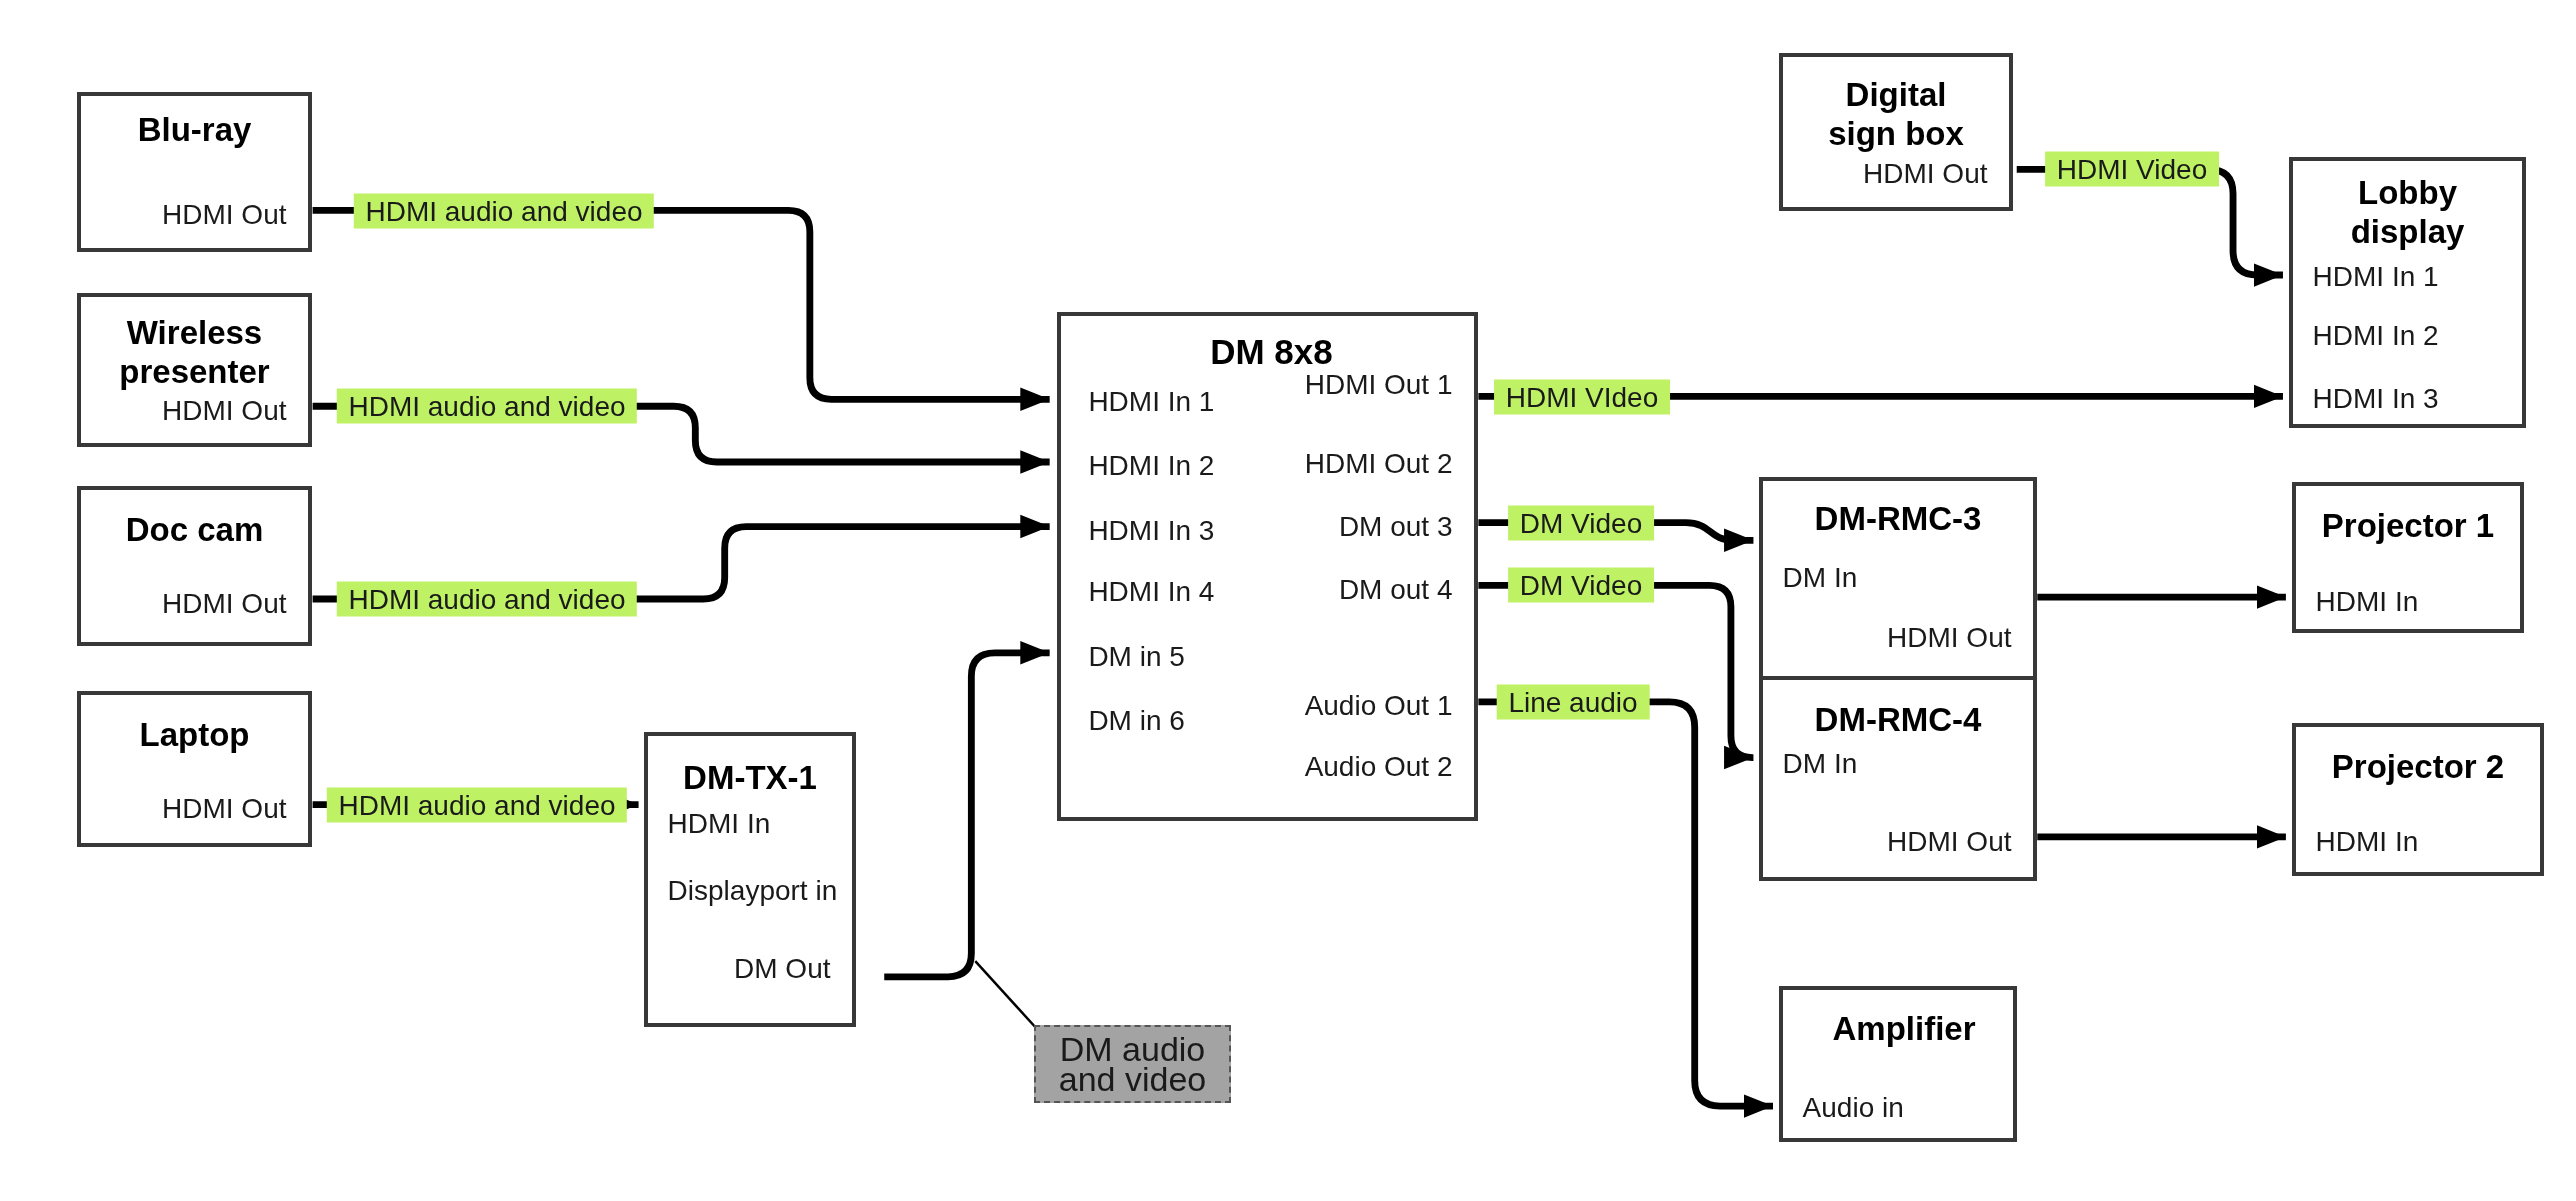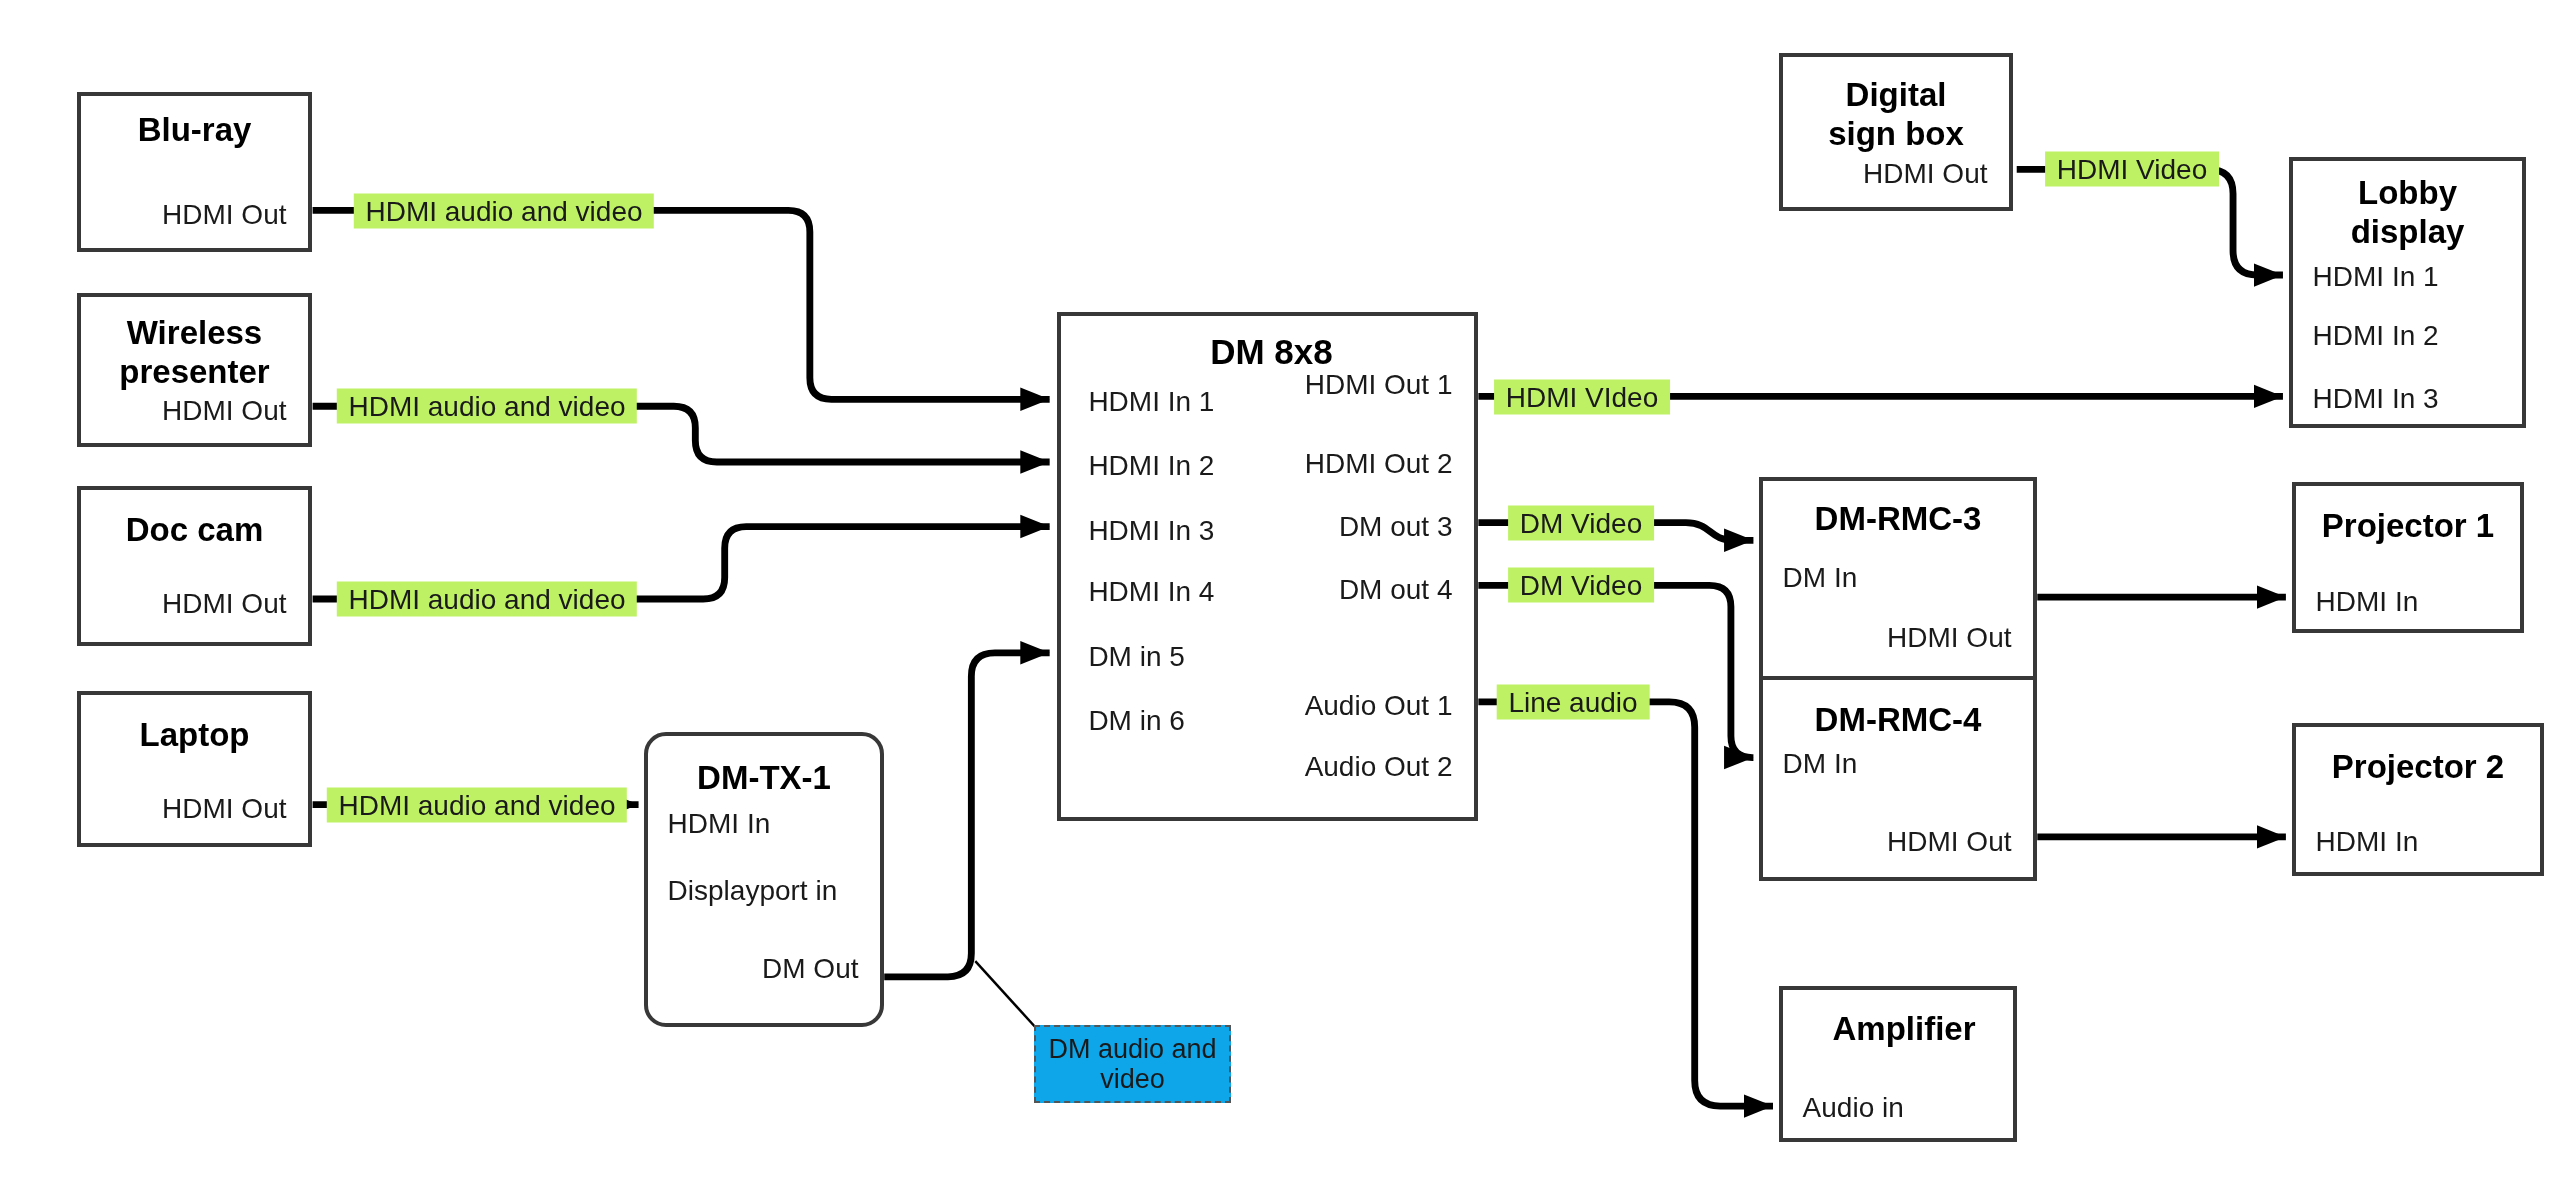--- a/index.html
+++ b/index.html
@@ -43,24 +43,24 @@
     transform:translate(-50%,-50%);
     background:#bef264;
     padding:0 11.7px;
     font-size:28px;line-height:35px;
     white-space:nowrap;
     color:#1a1a1a;
   }
   .callout{
     position:absolute;
     border:2px dashed #555;
-    background:#0ea5e9;
+    background:#a3a3a3;
     display:flex;align-items:center;justify-content:center;
     text-align:center;
-    font-size:27px;line-height:30px;
+    font-size:34px;line-height:30px;
     color:#1a1a1a;
     box-sizing:border-box;
     padding:3.9px 11.7px;
   }
 </style>
 </head>
 <body>
 
 <div id="canvas">
 
@@ -98,21 +98,21 @@
   <div class="node" style="left:77px;top:486px;width:235px;height:160px;">
     <div class="title" style="top:19.6px;">Doc cam</div>
     <div class="port pr" style="top:97px;">HDMI Out</div>
   </div>
 
   <div class="node" style="left:77px;top:691px;width:235px;height:156px;">
     <div class="title" style="top:19.6px;">Laptop</div>
     <div class="port pr" style="top:97px;">HDMI Out</div>
   </div>
 
-  <div class="node" style="left:644px;top:732px;width:240px;height:295px;border-radius:22px;">
+  <div class="node" style="left:644px;top:732px;width:212px;height:295px;">
     <div class="title" style="top:21.5px;">DM-TX-1</div>
     <div class="port pl" style="top:71px;">HDMI In</div>
     <div class="port pl" style="top:138px;">Displayport in</div>
     <div class="port pr" style="top:216px;">DM Out</div>
   </div>
 
   <div class="node" style="left:1057px;top:312px;width:421px;height:509px;">
     <div class="title big" style="top:15.7px;margin-left:8px;">DM 8x8</div>
     <div class="port pl2" style="top:69px;">HDMI In 1</div>
     <div class="port pl2" style="top:133px;">HDMI In 2</div>

